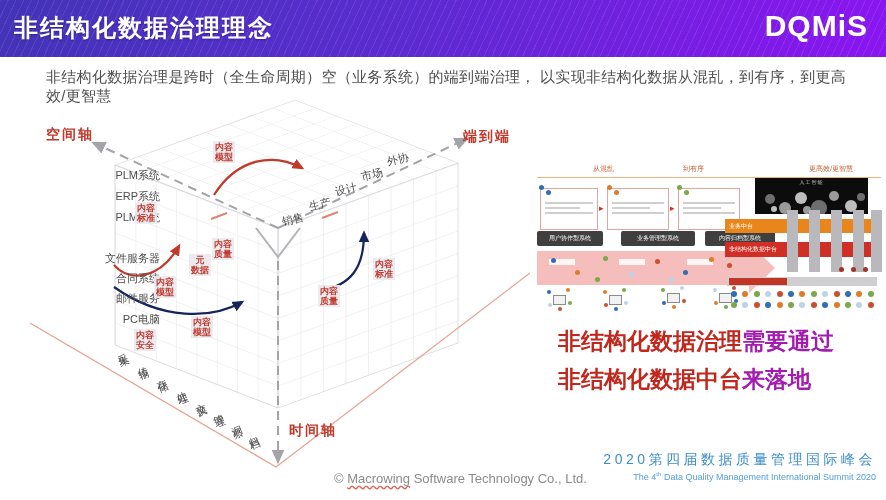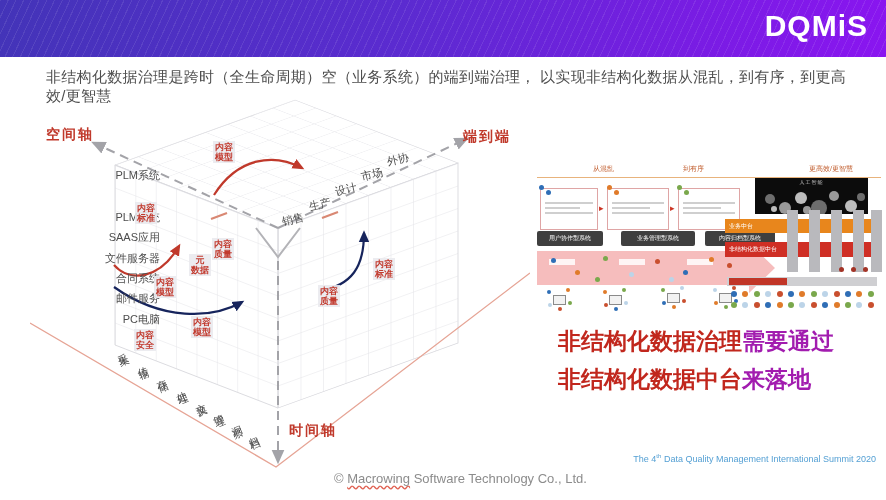--- a/index.html
+++ b/index.html
@@ -57,20 +57,21 @@
   .summit .cn{font-size:14px;letter-spacing:3.5px;color:#3e8ec9;}
   .summit .en{font-size:9px;margin-top:2px;color:#55a0d4;}
   .summit sup{font-size:6px;}
 </style>
 </head>
 <body>
 
 <div>
 
   <div class="header">
+    <div class="title">非结构化数据治理理念</div>
     <div class="logo">DQMiS</div>
   </div>
 
   <div class="subtitle">非结构化数据治理是跨时（全生命周期）空（业务系统）的端到端治理， 以实现非结构化数据从混乱，到有序，到更高效/更智慧</div>
 
   <div class="cube">
     <svg width="500" height="390" viewBox="0 0 500 390">
       <defs>
         <pattern id="gp" width="12.5" height="12.5" patternUnits="userSpaceOnUse">
           <path d="M 12.5 0 H 0 V 12.5" fill="none" stroke="#e4e4e8" stroke-width="0.6"></path>
@@ -109,22 +110,22 @@
       <path d="M84 170 C100 188 130 184 149 151" stroke="#c0392b" stroke-width="2.2" fill="none" marker-end="url(#mr)"></path>
       <path d="M84 192 C132 226 182 224 212 207" stroke="#16245c" stroke-width="2.2" fill="none" marker-end="url(#mn)"></path>
       <path d="M290 196 C322 190 334 172 334 138" stroke="#16245c" stroke-width="2.2" fill="none" marker-end="url(#mn)"></path>
     </svg>
 
     <div class="axis-label" style="left:16px;top:31px;">空间轴</div>
     <div class="axis-label" style="left:433px;top:33px;">端到端</div>
     <div class="axis-label" style="left:259px;top:327px;">时间轴</div>
 
     <div class="sys-label" style="top:73px;">PLM系统</div>
+    <div class="sys-label" style="top:94px;">ERP系统</div>
     <div class="sys-label" style="top:115px;">PLM系统</div>
-    <div class="sys-label" style="top:135px;">SAAS应用</div>
     <div class="sys-label" style="top:156px;">文件服务器</div>
     <div class="sys-label" style="top:176px;">合同系统</div>
     <div class="sys-label" style="top:217px;">PC电脑</div>
     <div class="sys-label" style="top:196px;">邮件服务</div>
 
     <div class="lc-label" style="left:89px;top:253px;">采集</div>
     <div class="lc-label" style="left:109px;top:266px;">传输</div>
     <div class="lc-label" style="left:128px;top:279px;">存储</div>
     <div class="lc-label" style="left:148px;top:291px;">处理</div>
     <div class="lc-label" style="left:167px;top:303px;">交换</div>
@@ -288,16 +289,17 @@
     </div>
 
   <div class="callout">
     <div><span class="red">非结构化数据治理</span><span class="dark">需要通过</span></div>
     <div><span class="red">非结构化数据中台</span><span class="dark">来落地</span></div>
   </div>
 
   <div class="copyright"><span>© </span><span class="brand">Macrowing</span><span> Software Technology Co., Ltd.</span></div>
 
   <div class="summit">
+    <div class="cn">2020第四届数据质量管理国际峰会</div>
     <div class="en"><span>The 4</span><sup>th</sup><span> Data Quality Management International Summit 2020</span></div>
   </div>
 
 </div>
 
 </body></html>

